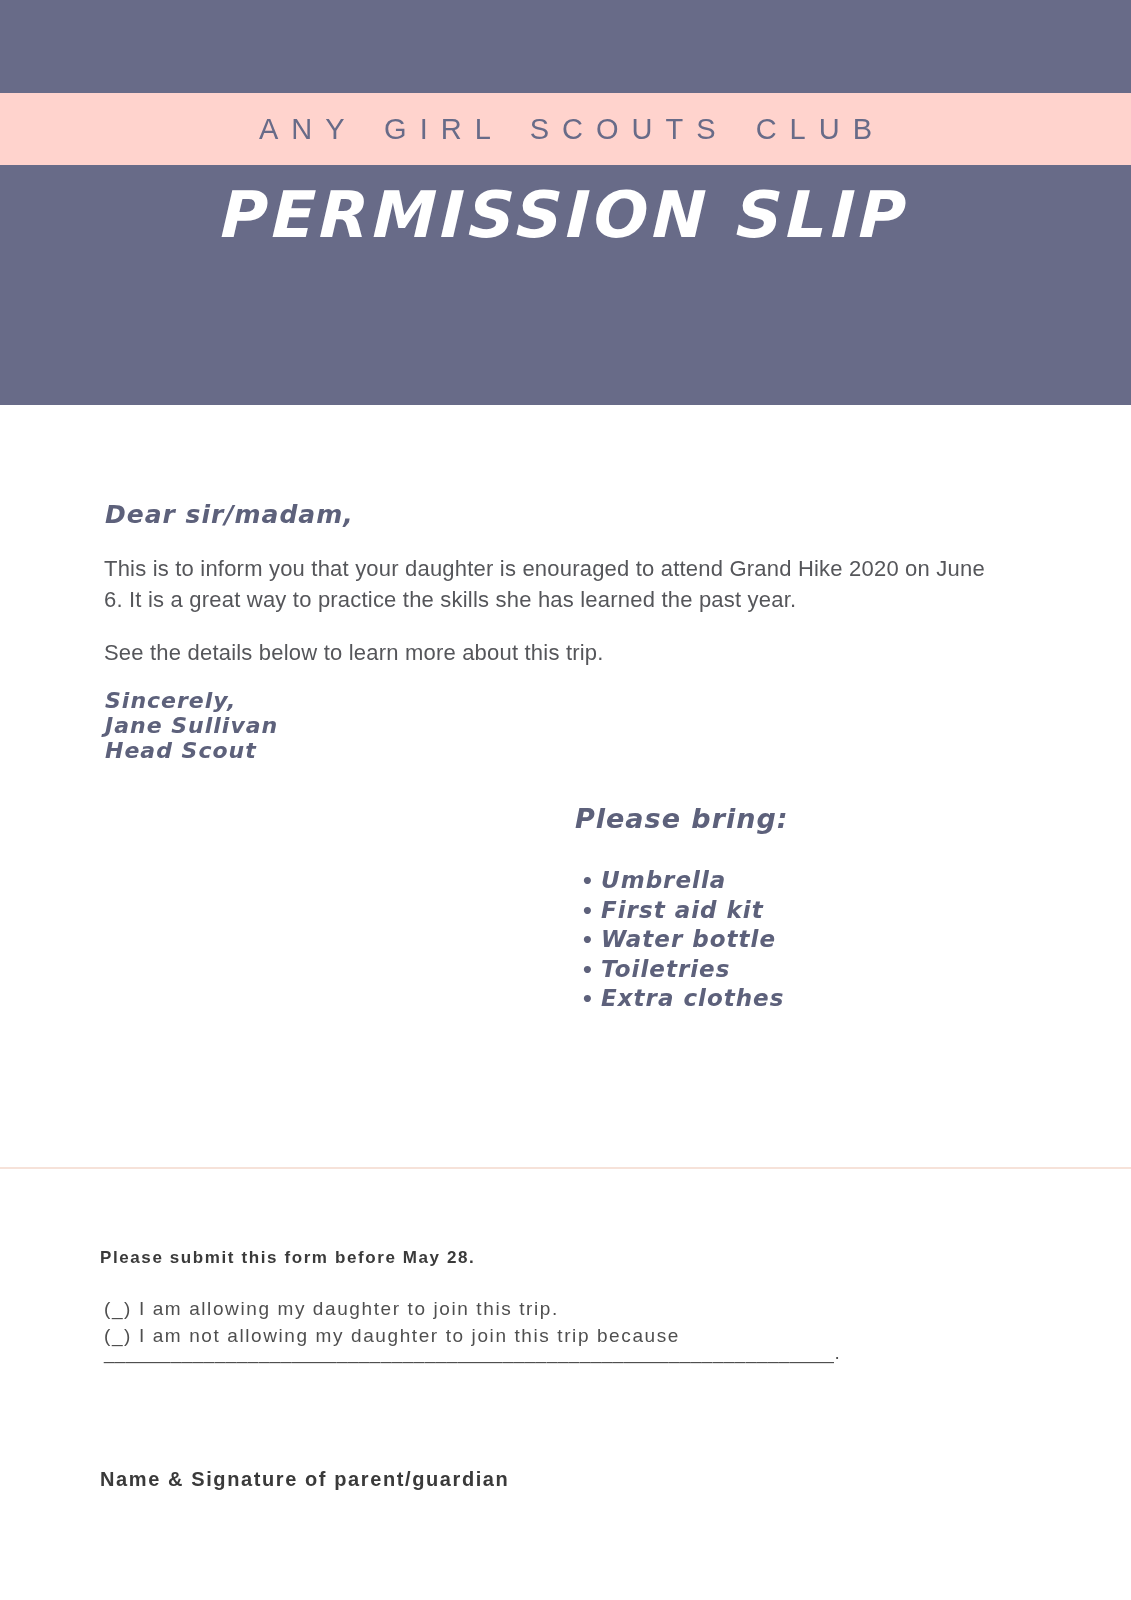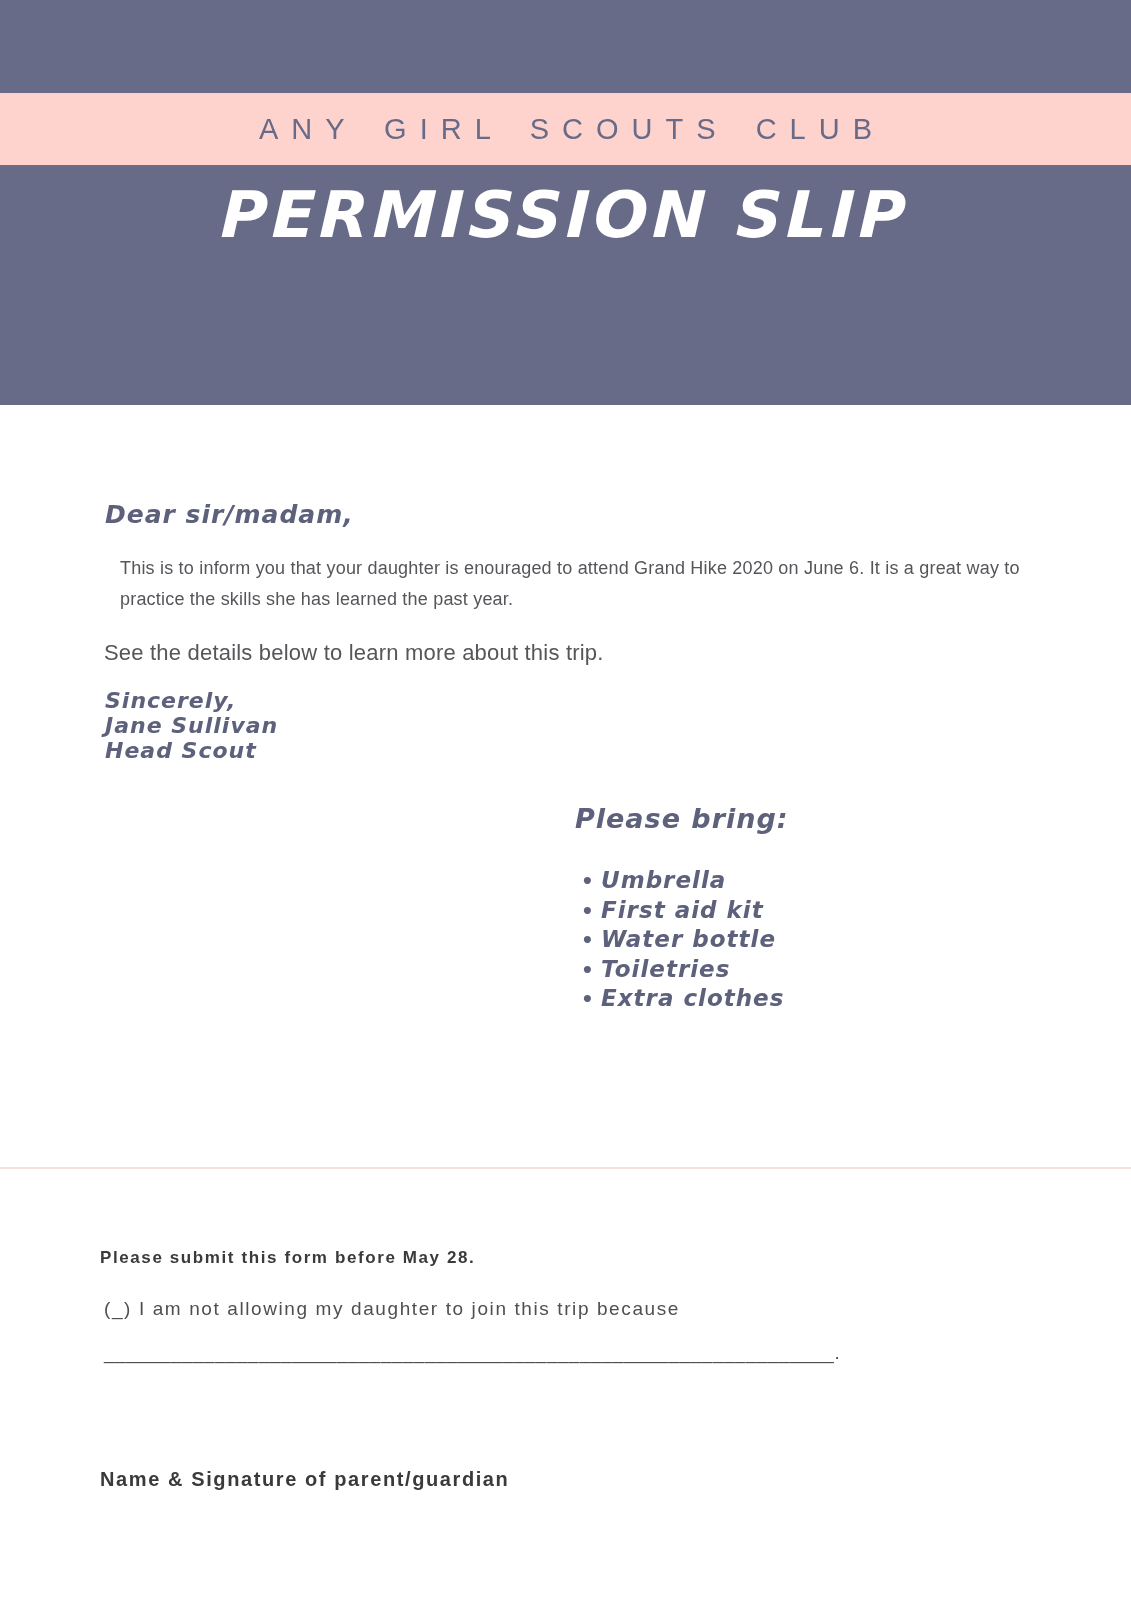--- a/index.html
+++ b/index.html
@@ -78,24 +78,24 @@
     color: #5d617b;
   }
   .salutation {
     position: absolute;
     left: 105px; top: 500px;
     font-size: 25px;
     letter-spacing: 1px;
   }
   .para-1 {
     position: absolute;
-    left: 120px; top: 553px;
+    left: 104px; top: 553px;
     width: 900px;
     color: #55565a;
-    font-size: 18px;
+    font-size: 22px;
     line-height: 31px;
     letter-spacing: 0.2px;
   }
   .para-2 {
     position: absolute;
     left: 104px; top: 637px;
     width: 900px;
     color: #55565a;
     font-size: 22px;
     line-height: 31px;
@@ -225,18 +225,19 @@
     <div class="bring-item">
       <span class="bullet">•</span>
       <span>Extra clothes</span>
     </div>
   </div>
 
   <div class="divider"></div>
 
   <div class="deadline-note">Please submit this form before May 28.</div>
   <div class="options">
+    <div>(_) I am allowing my daughter to join this trip.</div>
     <div>(_) I am not allowing my daughter to join this trip because</div>
   </div>
   <div class="blank-line">__________________________________________________________________.</div>
   <div class="signature-label">Name &amp; Signature of parent/guardian</div>
 
 </div>
 
 </body></html>

